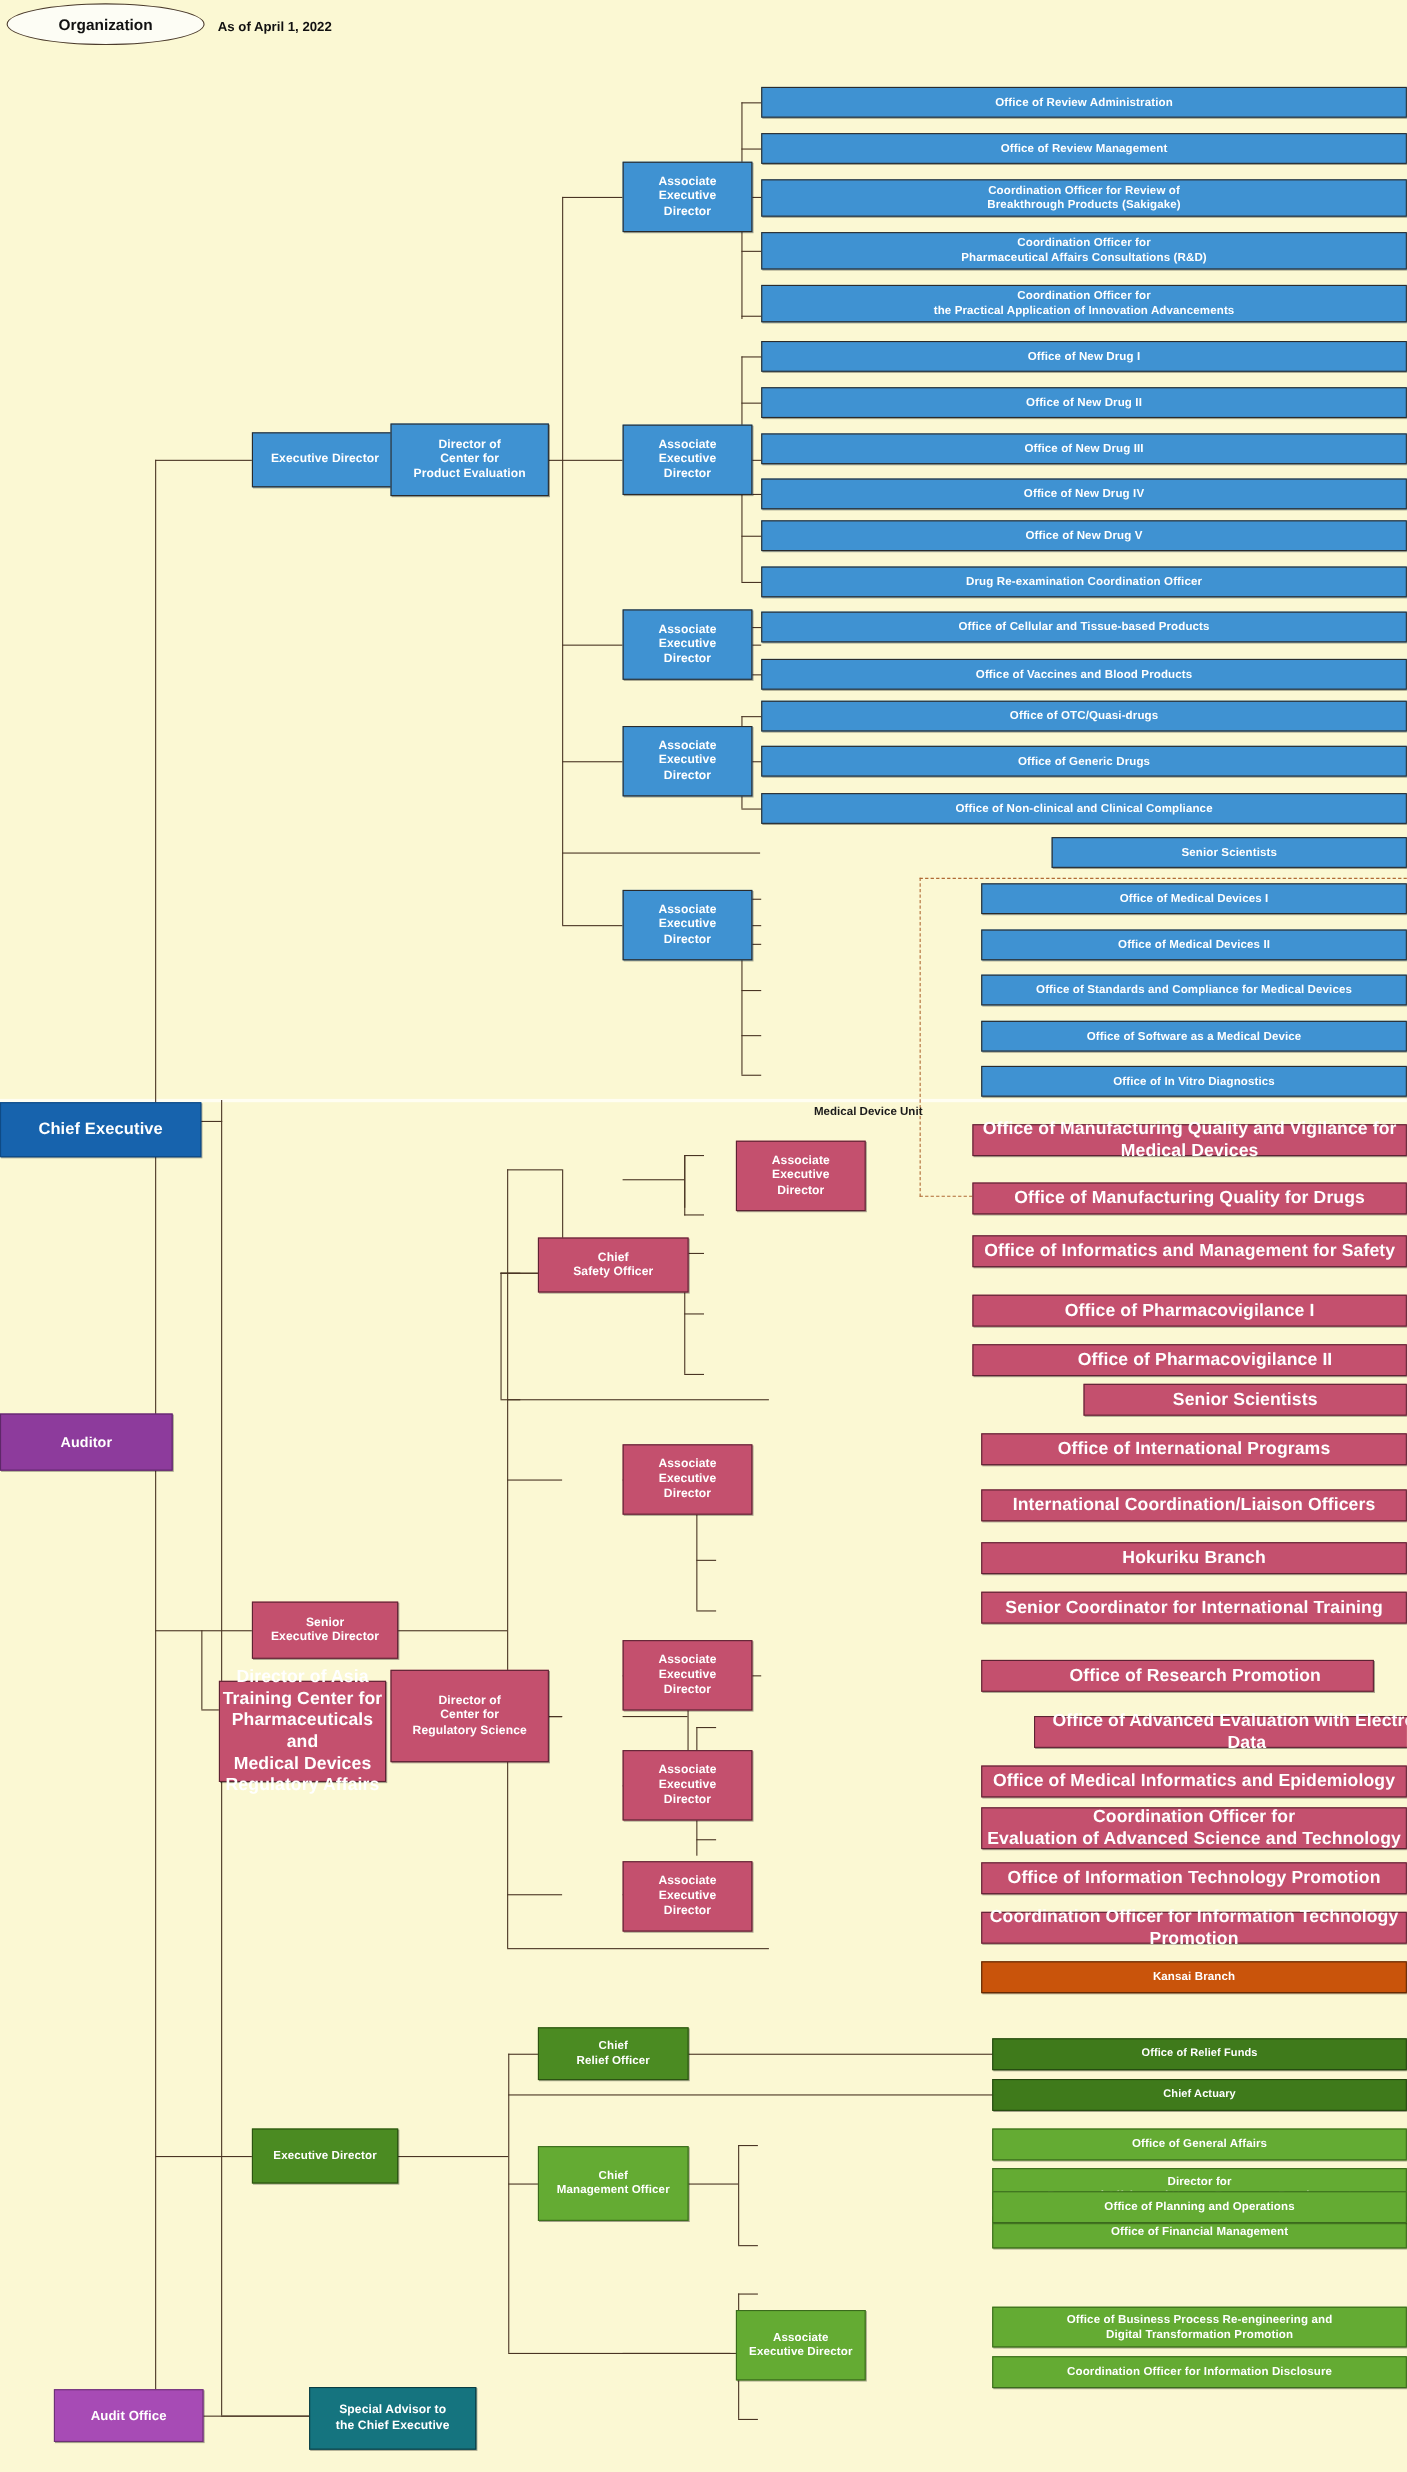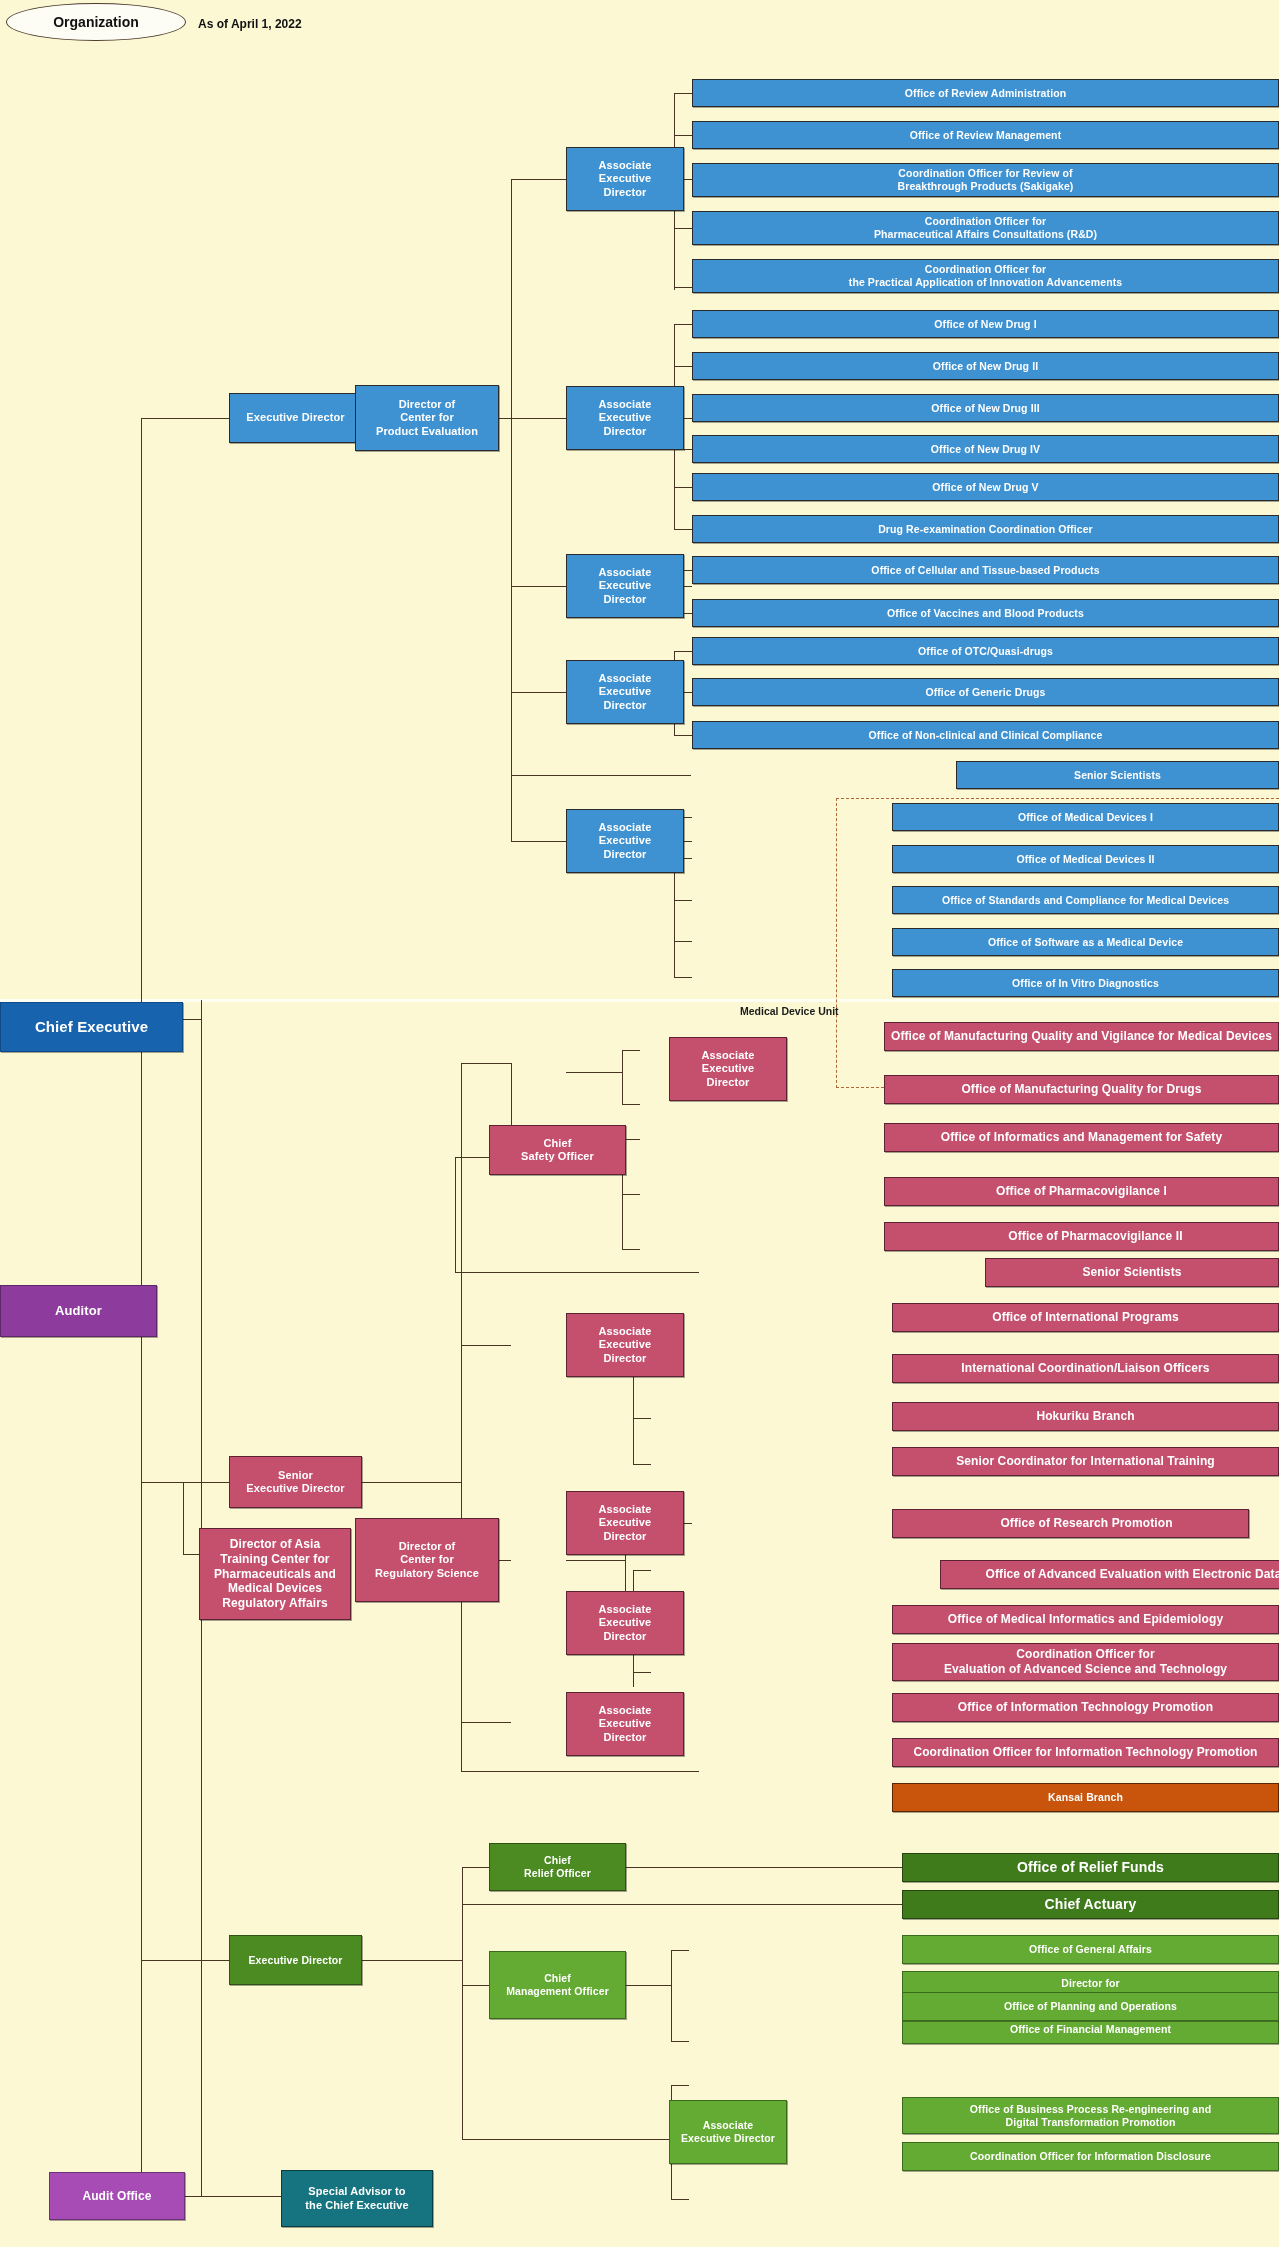--- a/index.html
+++ b/index.html
@@ -27,24 +27,24 @@
     z-index:5;
     box-shadow:1px 1px 0 rgba(0,0,0,.35);
   }
 
   
   .c-chief    { background:#1763ad; border-color:#0e4a85; font-size:15px; }
   .c-auditor  { background:#8d3b9c; border-color:#5e2769; font-size:13px; }
   .c-audit    { background:#a74bb5; border-color:#6d3175; font-size:12px; }
   .c-blue     { background:#3f92d2; border-color:#2b2b2b; font-size:10.5px; }
   .c-blue-d   { background:#3f92d2; border-color:#2b2b2b; font-size:11px; }
-  .c-pink     { background:#c4506e; border-color:#5d2333; font-size:12px; }
+  .c-pink     { background:#c4506e; border-color:#5d2333; font-size:16px; }
   .c-pink-d   { background:#c4506e; border-color:#5d2333; font-size:11px; }
   .c-orange   { background:#c9540b; border-color:#5a2604; font-size:10.5px; }
-  .c-grn-dark { background:#3f7a1b; border-color:#244710; font-size:14px; }
+  .c-grn-dark { background:#3f7a1b; border-color:#244710; font-size:10px; }
   .c-grn-mid  { background:#4b8b22; border-color:#2c5312; font-size:10.5px; }
   .c-grn-lt   { background:#64ab33; border-color:#3a6a1c; font-size:10.5px; }
   .c-teal     { background:#15747f; border-color:#0a3d43; font-size:11px; }
 
   
   .ln { position:absolute; background:#4a3524; z-index:1; }
   .lnv { width:1.4px; }
   .lnh { height:1.4px; }
 
   

